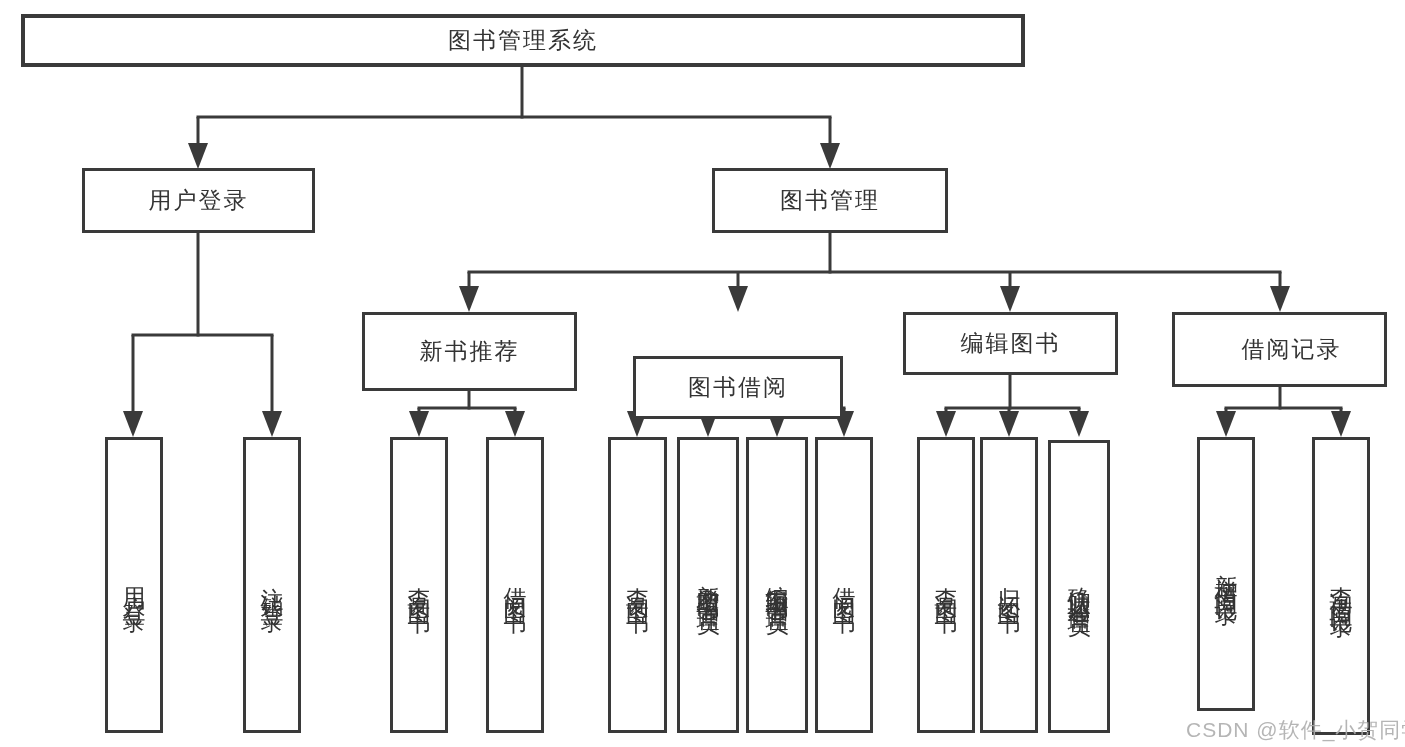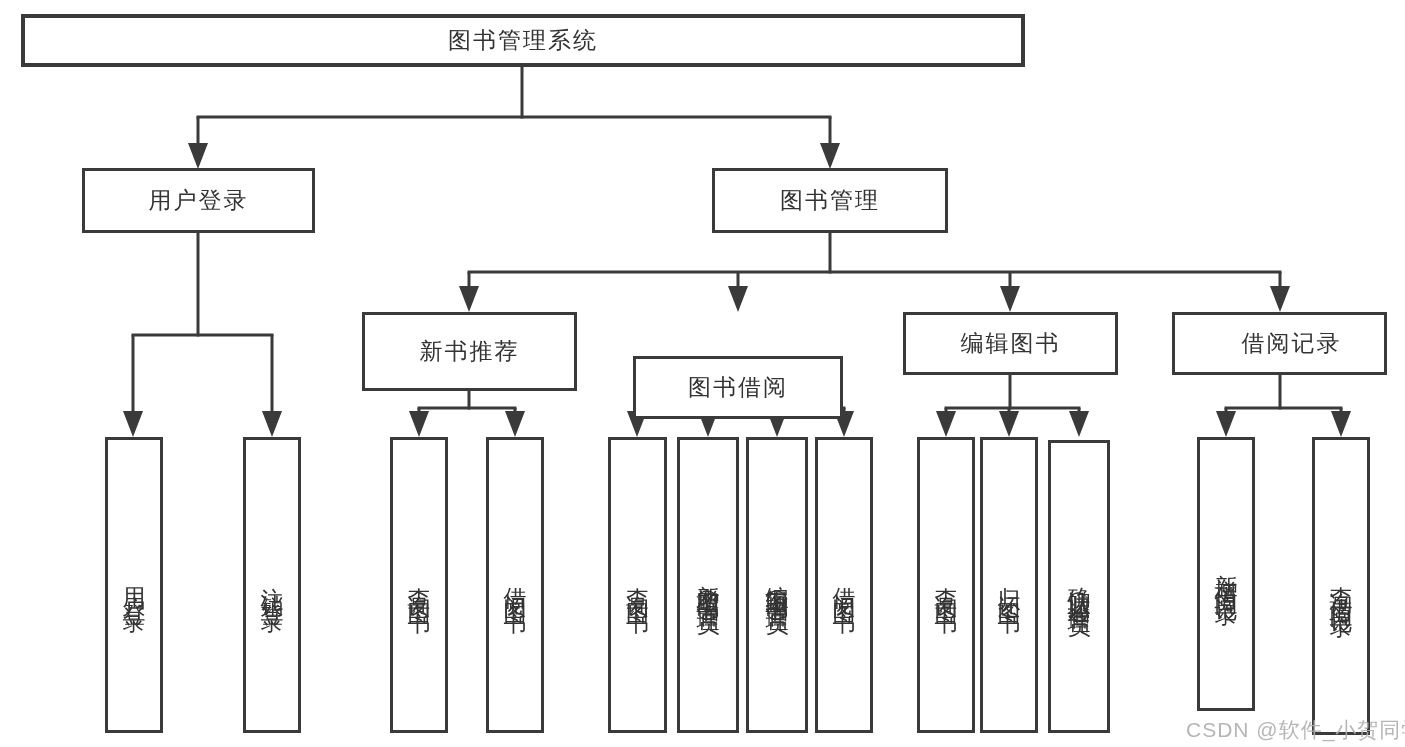--- a/index.html
+++ b/index.html
@@ -134,21 +134,21 @@
 
   <div class="node hnode" style="left:362px; top:312px; width:215px; height:79px;">
     <span>新书推荐</span>
   </div>
   <div class="node hnode" style="left:633px; top:312px; width:210px; height:63px;margin-top:44px;">
     <span>图书借阅</span>
   </div>
   <div class="node hnode" style="left:903px; top:312px; width:215px; height:63px;">
     <span>编辑图书</span>
   </div>
-  <div class="node hnode" style="left:1172px; top:312px; width:215px; height:63px;padding-left:24px;">
+  <div class="node hnode" style="left:1172px; top:312px; width:215px; height:75px;padding-left:24px;">
     <span>借阅记录</span>
   </div>
 
   <div class="node leaf" style="left:105px; top:437px; width:58px; height:296px;">
     <span>用户登录</span>
   </div>
   <div class="node leaf" style="left:243px; top:437px; width:58px; height:296px;">
     <span>注销登录</span>
   </div>
 

